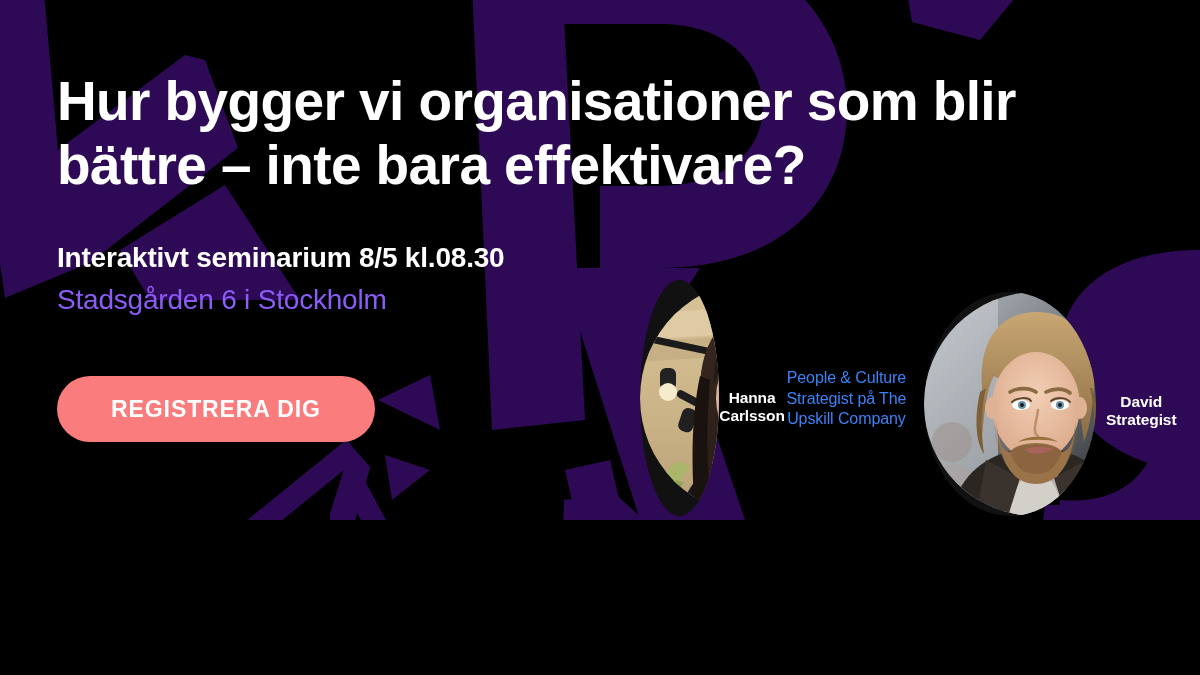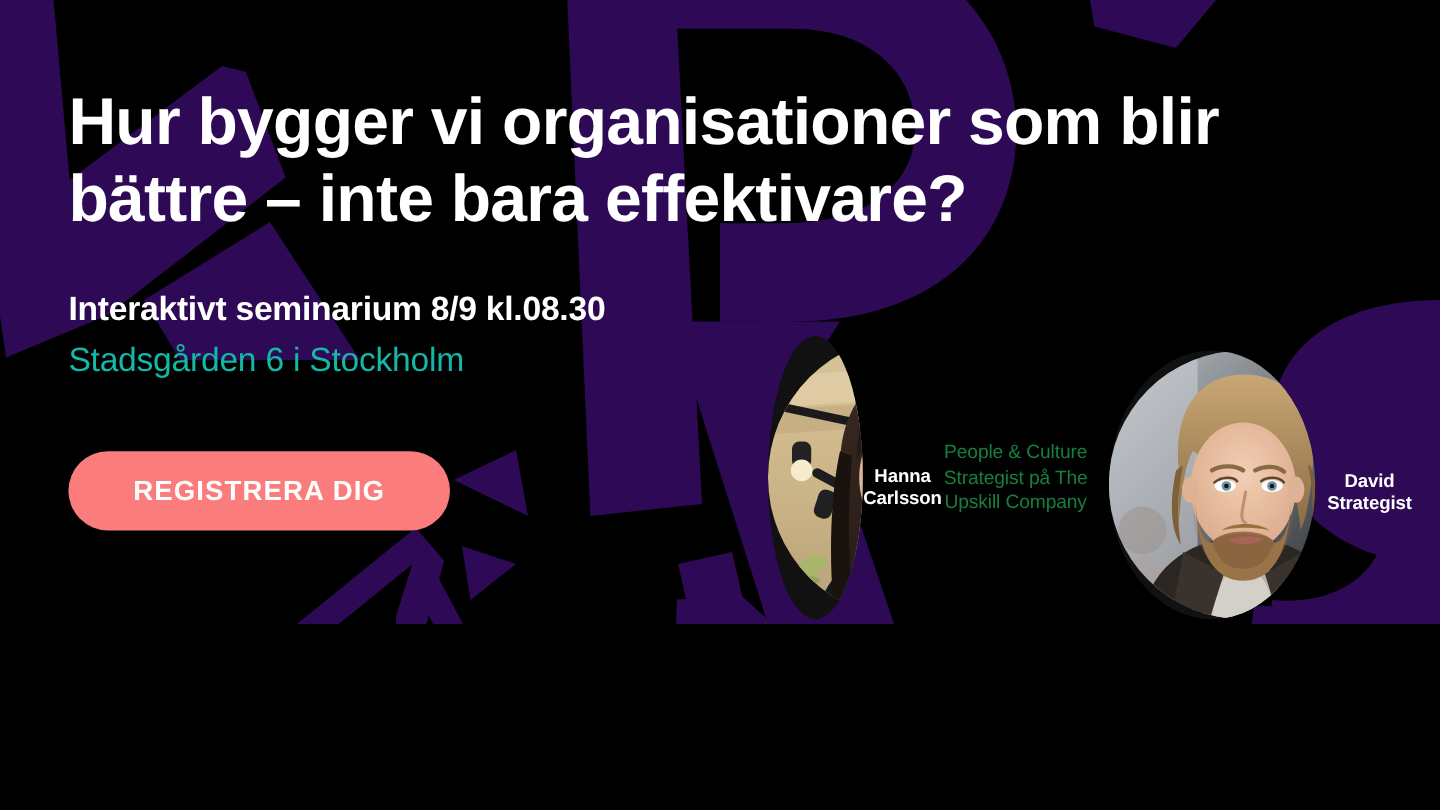--- a/index.html
+++ b/index.html
@@ -47,21 +47,21 @@
   .subtitle-strong {
     margin: 0;
     color: #ffffff;
     font-size: 28px;
     line-height: 1.3;
     font-weight: 700;
     letter-spacing: -0.2px;
   }
   .subtitle-light {
     margin: 6px 0 0 0;
-    color: #14b8a6;
+    color: #8b5cf6;
     font-size: 28px;
     line-height: 1.3;
     font-weight: 400;
     letter-spacing: -0.2px;
   }
   .cta-wrap {
     margin-top: 58px;
   }
   .cta-button {
     display: inline-flex;
@@ -109,21 +109,21 @@
     margin-top: 18px;
     color: #ffffff;
     font-size: 15.5px;
     font-weight: 700;
     text-align: center;
     letter-spacing: -0.1px;
   }
   .speaker-2 .speaker-name { margin-top: 14px; }
   .speaker-role {
     margin-top: 2px;
-    color: #15803d;
+    color: #3b82f6;
     font-size: 16px;
     font-weight: 400;
     line-height: 1.28;
     text-align: center;
     letter-spacing: -0.1px;
   }
 </style>
 </head>
 <body>
 
@@ -188,21 +188,21 @@
       <polygon points="0,300 120,250 140,470 0,520"></polygon>
       <polygon points="330,560 400,690 310,690"></polygon>
       <polygon points="215,560 330,498 330,560"></polygon>
     </g>
   </svg>
 
   <div class="content">
     <h1 class="headline">Hur bygger vi organisationer som blir bättre – inte bara effektivare?</h1>
 
     <div class="sub-block">
-      <p class="subtitle-strong">Interaktivt seminarium 8/9 kl.08.30</p>
+      <p class="subtitle-strong">Interaktivt seminarium 8/5 kl.08.30</p>
       <p class="subtitle-light">Stadsgården 6 i Stockholm</p>
     </div>
 
     <div class="cta-wrap">
       <button class="cta-button">REGISTRERA DIG</button>
     </div>
   </div>
 
   <div class="speakers">
 

